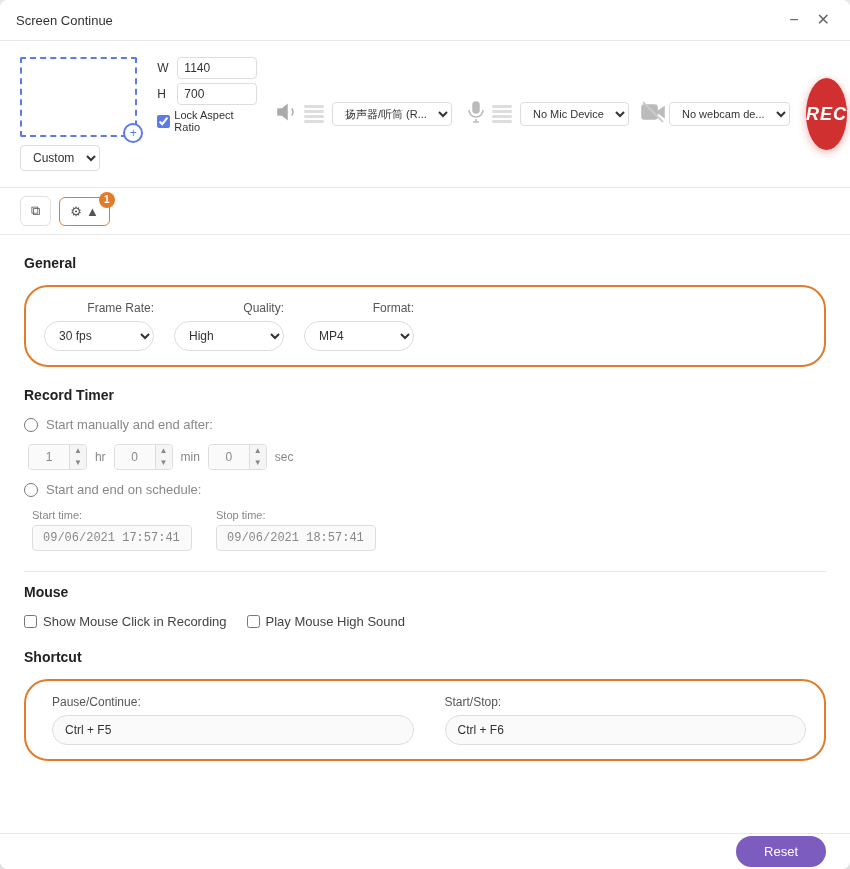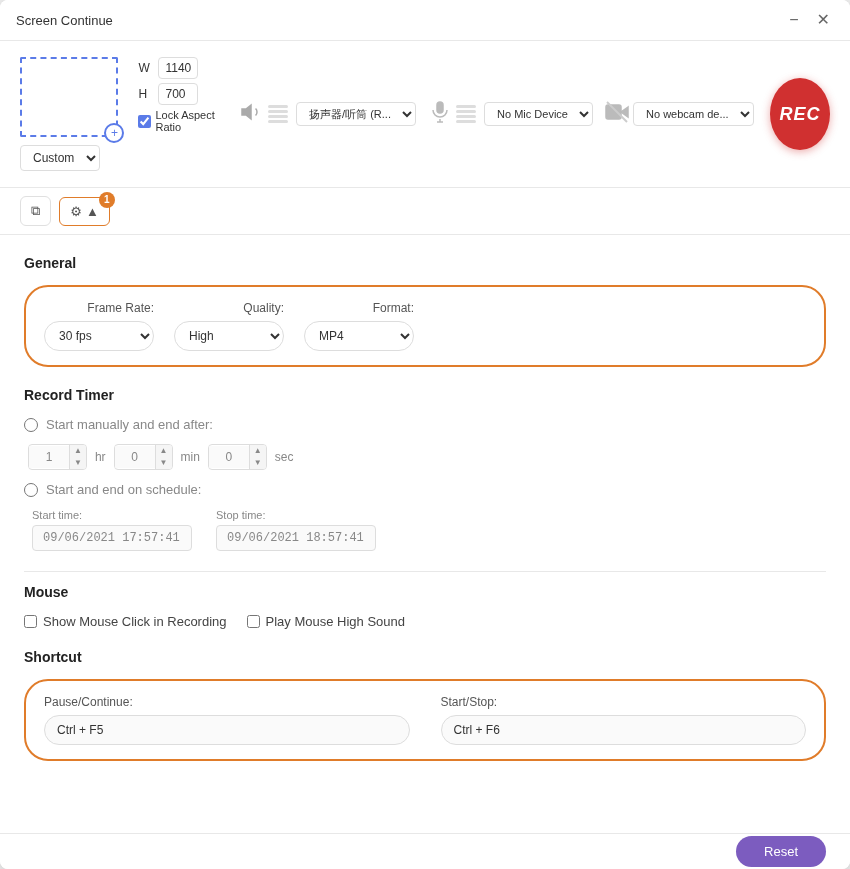--- a/index.html
+++ b/index.html
@@ -102,21 +102,21 @@
       display: flex;
       align-items: center;
       gap: 6px;
     }
     .size-label {
       font-size: 12px;
       color: #333;
       width: 14px;
     }
     .size-input {
-      width: 40px;
+      width: 80px;
       padding: 3px 6px;
       border: 1px solid #ddd;
       border-radius: 4px;
       font-size: 12px;
       color: #333;
       background: #fff;
     }
     .lock-ratio {
       display: flex;
       align-items: center;
@@ -400,20 +400,21 @@
     .shortcut-section { margin-bottom: 20px; }
     .shortcut-group-outlined {
       border: 2px solid #e07c2a;
       border-radius: 24px;
       padding: 14px 18px;
       margin-top: 4px;
     }
     .shortcut-row {
       display: flex;
       gap: 31px;
+      margin-left: 8px;
     }
     .shortcut-item {
       display: flex;
       flex-direction: column;
       gap: 6px;
       flex: 1;
     }
     .shortcut-label {
       font-size: 12px;
       color: #555;

